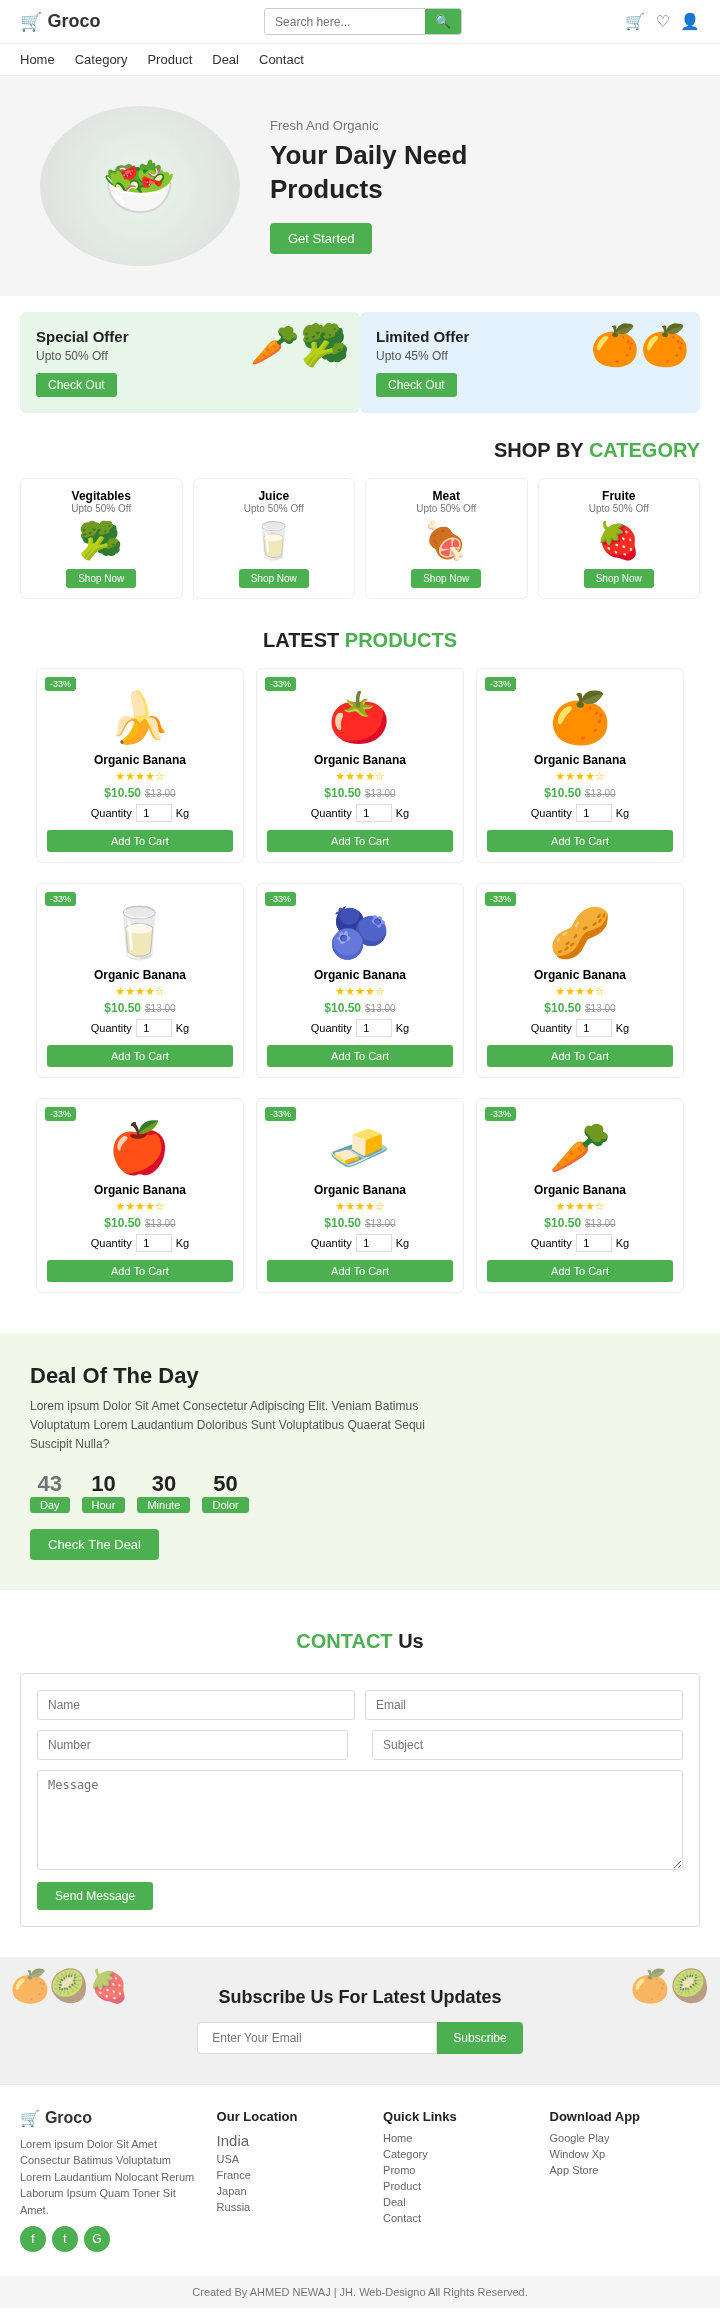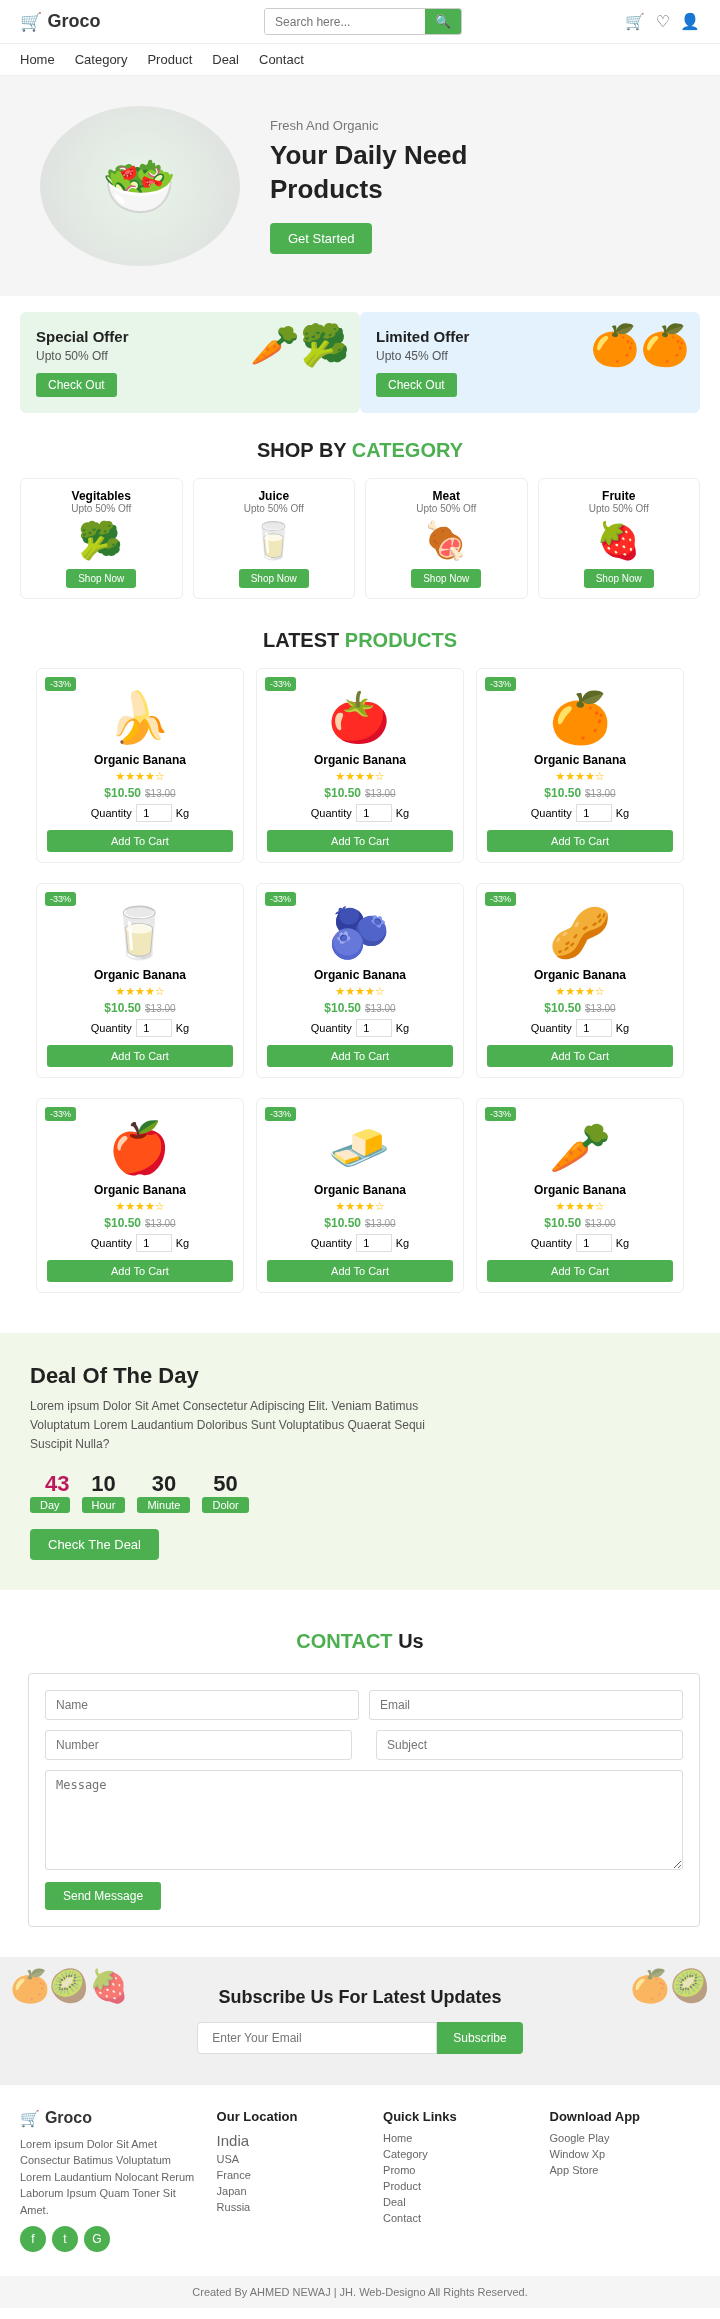--- a/index.html
+++ b/index.html
@@ -50,21 +50,21 @@
   </div>
   <div style="flex:1; background:#e3f2fd; border-radius:6px; padding:16px; position:relative; min-height:100px;">
     <h3 style="font-size:15px; font-weight:bold; color:#222;">Limited Offer</h3>
     <p style="font-size:12px; color:#555; margin:4px 0;">Upto 45% Off</p>
     <button style="background:#4CAF50; color:#fff; border:none; padding:5px 12px; border-radius:3px; cursor:pointer; font-size:12px; margin-top:6px;">Check Out</button>
     <span style="position:absolute; right:10px; top:10px; font-size:40px;">🍊🍊</span>
   </div>
 </div>
 
 <div style="padding: 10px 20px 20px;">
-  <h2 style="text-align:center; font-size:20px; font-weight:bold; color:#222; margin-bottom:16px;">
+  <h2 style="text-align:right; font-size:20px; font-weight:bold; color:#222; margin-bottom:16px;">
     <span>SHOP BY</span> <span style="color:#4CAF50;">CATEGORY</span>
   </h2>
   <div style="display:flex; gap:10px; justify-content:space-between;">
 
     <div style="flex:1; text-align:center; border:1px solid #eee; border-radius:6px; padding:10px;">
       <h4 style="font-size:12px; font-weight:bold;">Vegitables</h4>
       <p style="font-size:10px; color:#777;">Upto 50% Off</p>
       <div style="font-size:36px; margin:6px 0;">🥦</div>
       <button style="background:#4CAF50; color:#fff; border:none; padding:4px 12px; border-radius:3px; cursor:pointer; font-size:10px;">Shop Now</button>
     </div>
@@ -243,21 +243,21 @@
       <button style="background:#4CAF50; color:#fff; border:none; width:100%; padding:5px; border-radius:3px; cursor:pointer; font-size:11px; margin-top:4px;">Add To Cart</button>
     </div>
     </div>
 </div>
 
 <div style="background:#f1f8e9; padding:30px; margin:10px 0;">
   <h2 style="font-size:22px; font-weight:bold; color:#222; margin-bottom:8px;">Deal Of The Day</h2>
   <p style="font-size:12px; color:#555; line-height:1.6; margin-bottom:16px; max-width:400px;">Lorem ipsum Dolor Sit Amet Consectetur Adipiscing Elit. Veniam Batimus Voluptatum Lorem Laudantium Doloribus Sunt Voluptatibus Quaerat Sequi Suscipit Nulla?</p>
   <div style="display:flex; gap:12px; margin-bottom:16px;" id="countdown-container">
   <div style="text-align: center;">
-      <div style="font-size:22px; font-weight:bold; color:#be185d;text-align:right;">43</div>
+      <div style="font-size:22px; font-weight:bold; color:#737373;">43</div>
       <span style="background:#4CAF50; color:#fff; font-size:11px; padding:2px 10px; border-radius:3px; display:block;">Day</span>
     </div>
       <div style="text-align: center;">
       <div style="font-size:22px; font-weight:bold; color:#222;">10</div>
       <span style="background:#4CAF50; color:#fff; font-size:11px; padding:2px 10px; border-radius:3px; display:block;">Hour</span>
     </div>
       <div style="text-align: center;">
       <div style="font-size:22px; font-weight:bold; color:#222;">30</div>
       <span style="background:#4CAF50; color:#fff; font-size:11px; padding:2px 10px; border-radius:3px; display:block;">Minute</span>
     </div>
@@ -266,21 +266,21 @@
       <span style="background:#4CAF50; color:#fff; font-size:11px; padding:2px 10px; border-radius:3px; display:block;">Dolor</span>
     </div>
     </div>
   <button style="background:#4CAF50; color:#fff; border:none; padding:8px 18px; border-radius:4px; cursor:pointer; font-size:13px;">Check The Deal</button>
 </div>
 
 <div style="padding:30px 20px;">
   <h2 style="text-align:center; font-size:20px; font-weight:bold; color:#222; margin-bottom:20px;">
     <span style="color:#4CAF50;">CONTACT</span> <span>Us</span>
   </h2>
-  <div style="border:1px solid #ddd; padding:16px; border-radius:4px;margin-left:8px;">
+  <div style="border:1px solid #ddd; padding:16px; border-radius:4px;">
     <div style="display:flex; gap:10px; margin-bottom:10px;">
       <input style="flex: 1 1 0%; border: 1px solid rgb(221, 221, 221); padding: 7px 10px; font-size: 12px; border-radius: 3px; outline: none;" placeholder="Name">
       <input style="flex: 1 1 0%; border: 1px solid rgb(221, 221, 221); padding: 7px 10px; font-size: 12px; border-radius: 3px; outline: none;" placeholder="Email">
     </div>
     <div style="display:flex; gap:24px; margin-bottom:10px;justify-content:flex-end;">
       <input style="flex: 1 1 0%; border: 1px solid rgb(221, 221, 221); padding: 7px 10px; font-size: 12px; border-radius: 3px; outline: none;" placeholder="Number">
       <input style="flex: 1 1 0%; border: 1px solid rgb(221, 221, 221); padding: 7px 10px; font-size: 12px; border-radius: 3px; outline: none;" placeholder="Subject">
     </div>
     <textarea style="width: 100%; border: 1px solid rgb(221, 221, 221); padding: 7px 10px; font-size: 12px; border-radius: 3px; min-height: 100px; resize: vertical; outline: none;" placeholder="Message"></textarea>
     <button style="background:#4CAF50; color:#fff; border:none; padding:7px 18px; border-radius:3px; cursor:pointer; font-size:12px; margin-top:8px;">Send Message</button>

